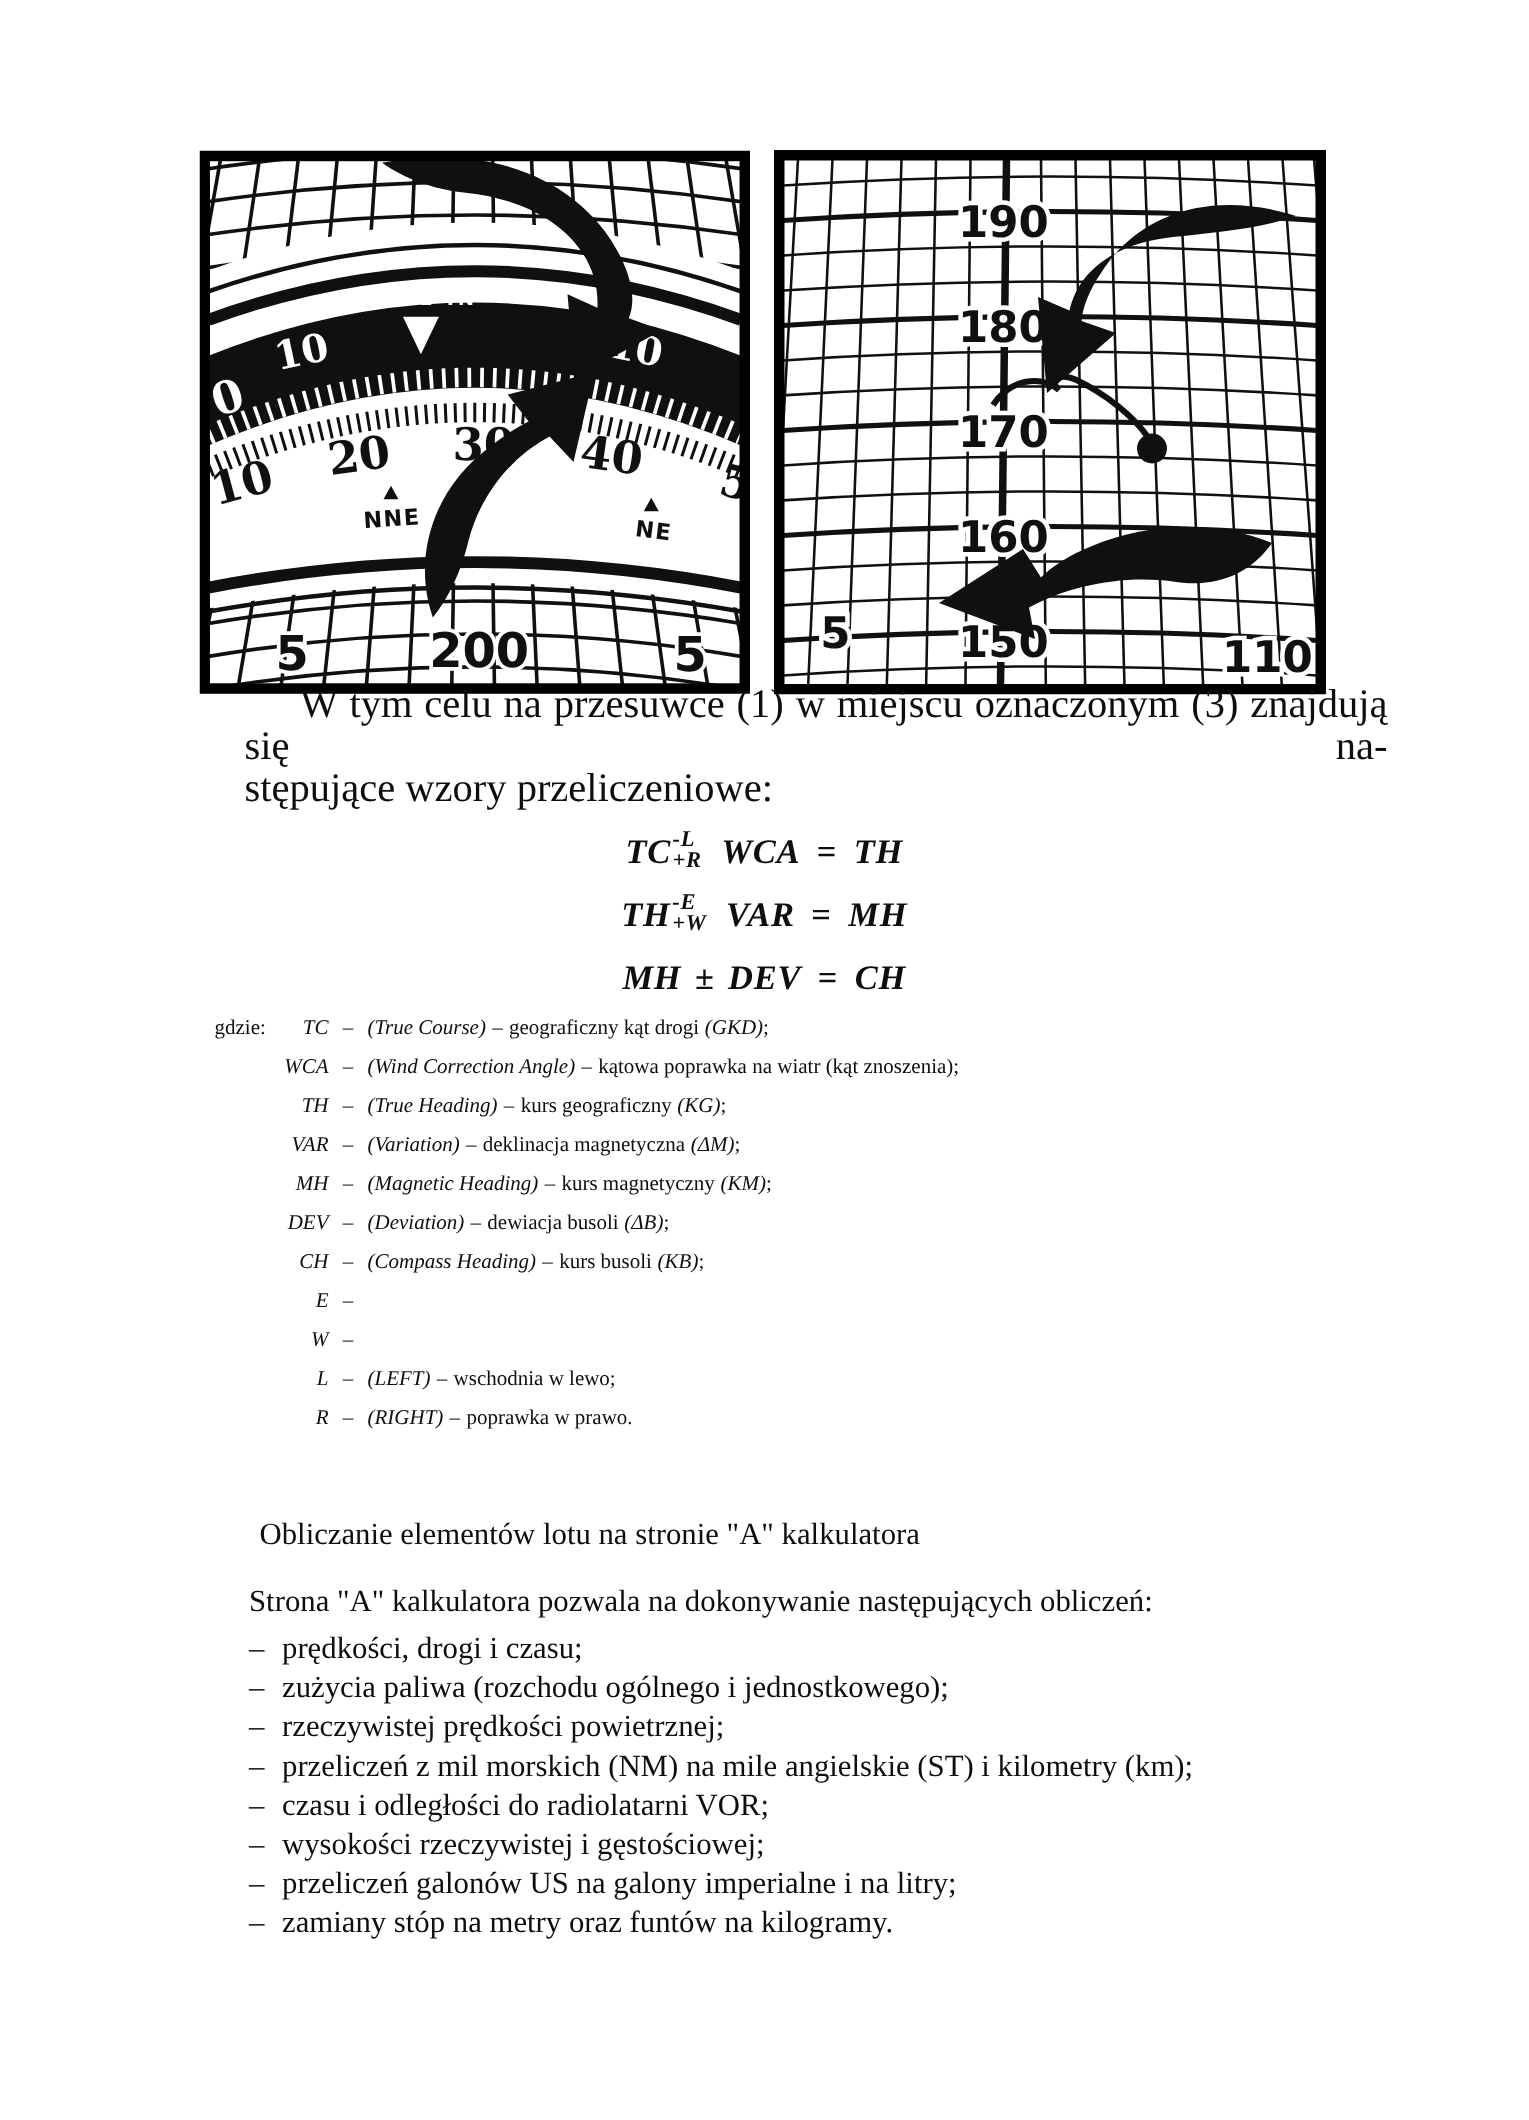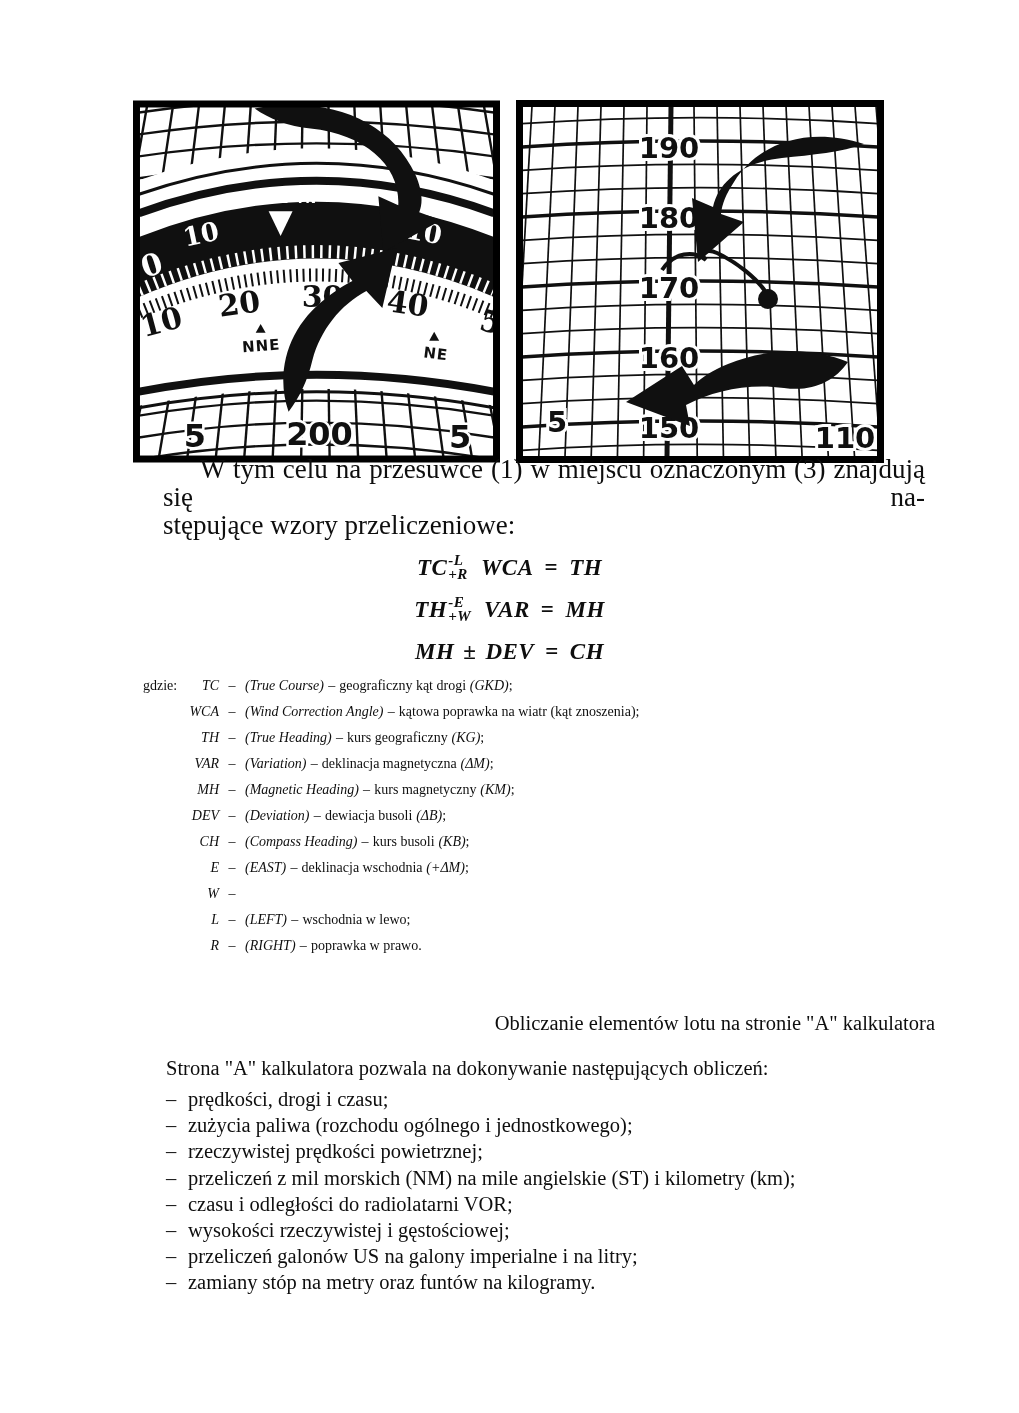--- a/index.html
+++ b/index.html
@@ -29,21 +29,21 @@
   .f-pm{font-style:normal;margin:0 9px;}
   .defs{position:relative;position:absolute;left:143px;top:673px;width:714px;font-size:14px;line-height:26px;}
   .def-lead{position:absolute;left:0;top:0;}
   .def-row{display:grid;grid-template-columns:76px 26px 1fr;}
   .def-term{font-style:italic;text-align:right;}
   .def-dash{text-align:center;}
   .def-body{text-align:justify;}
   .def-en,.def-abbr{font-style:italic;}
   .def-dash2{margin:0 .3em;}
   .def-abbr:not(:empty){margin-left:.27em;}
-  .heading{position:absolute;left:173px;top:1012px;width:762px;text-align:right;font-size:20.5px;}
+  .heading{position:absolute;left:173px;top:1012px;width:762px;text-align:left;font-size:20.5px;}
   .sec-intro{position:absolute;left:166px;top:1057px;width:732px;font-size:20.5px;}
   .calc{position:absolute;left:166px;top:1086px;width:740px;font-size:20.5px;line-height:26.2px;}
   .calc-row{display:grid;grid-template-columns:22px 1fr;}
 </style>
 </head>
 <body>
 
 <div class="page">
 
   <div class="figures">
@@ -274,21 +274,20 @@
 
       <div class="def-row">
         <span class="def-term">CH</span>
         <span class="def-dash">–</span>
         <span class="def-body"><i class="def-en">(Compass Heading)</i><span class="def-dash2">–</span><span class="def-desc">kurs busoli</span><i class="def-abbr">(KB)</i><span class="def-punct">;</span></span>
       </div>
 
       <div class="def-row">
         <span class="def-term">E</span>
         <span class="def-dash">–</span>
-        <span class="def-body"><i class="def-en">(EAST)</i><span class="def-dash2">–</span><span class="def-desc">deklinacja wschodnia</span><i class="def-abbr">(+ΔM)</i><span class="def-punct">;</span></span>
       </div>
 
       <div class="def-row">
         <span class="def-term">W</span>
         <span class="def-dash">–</span>
       </div>
 
       <div class="def-row">
         <span class="def-term">L</span>
         <span class="def-dash">–</span>

